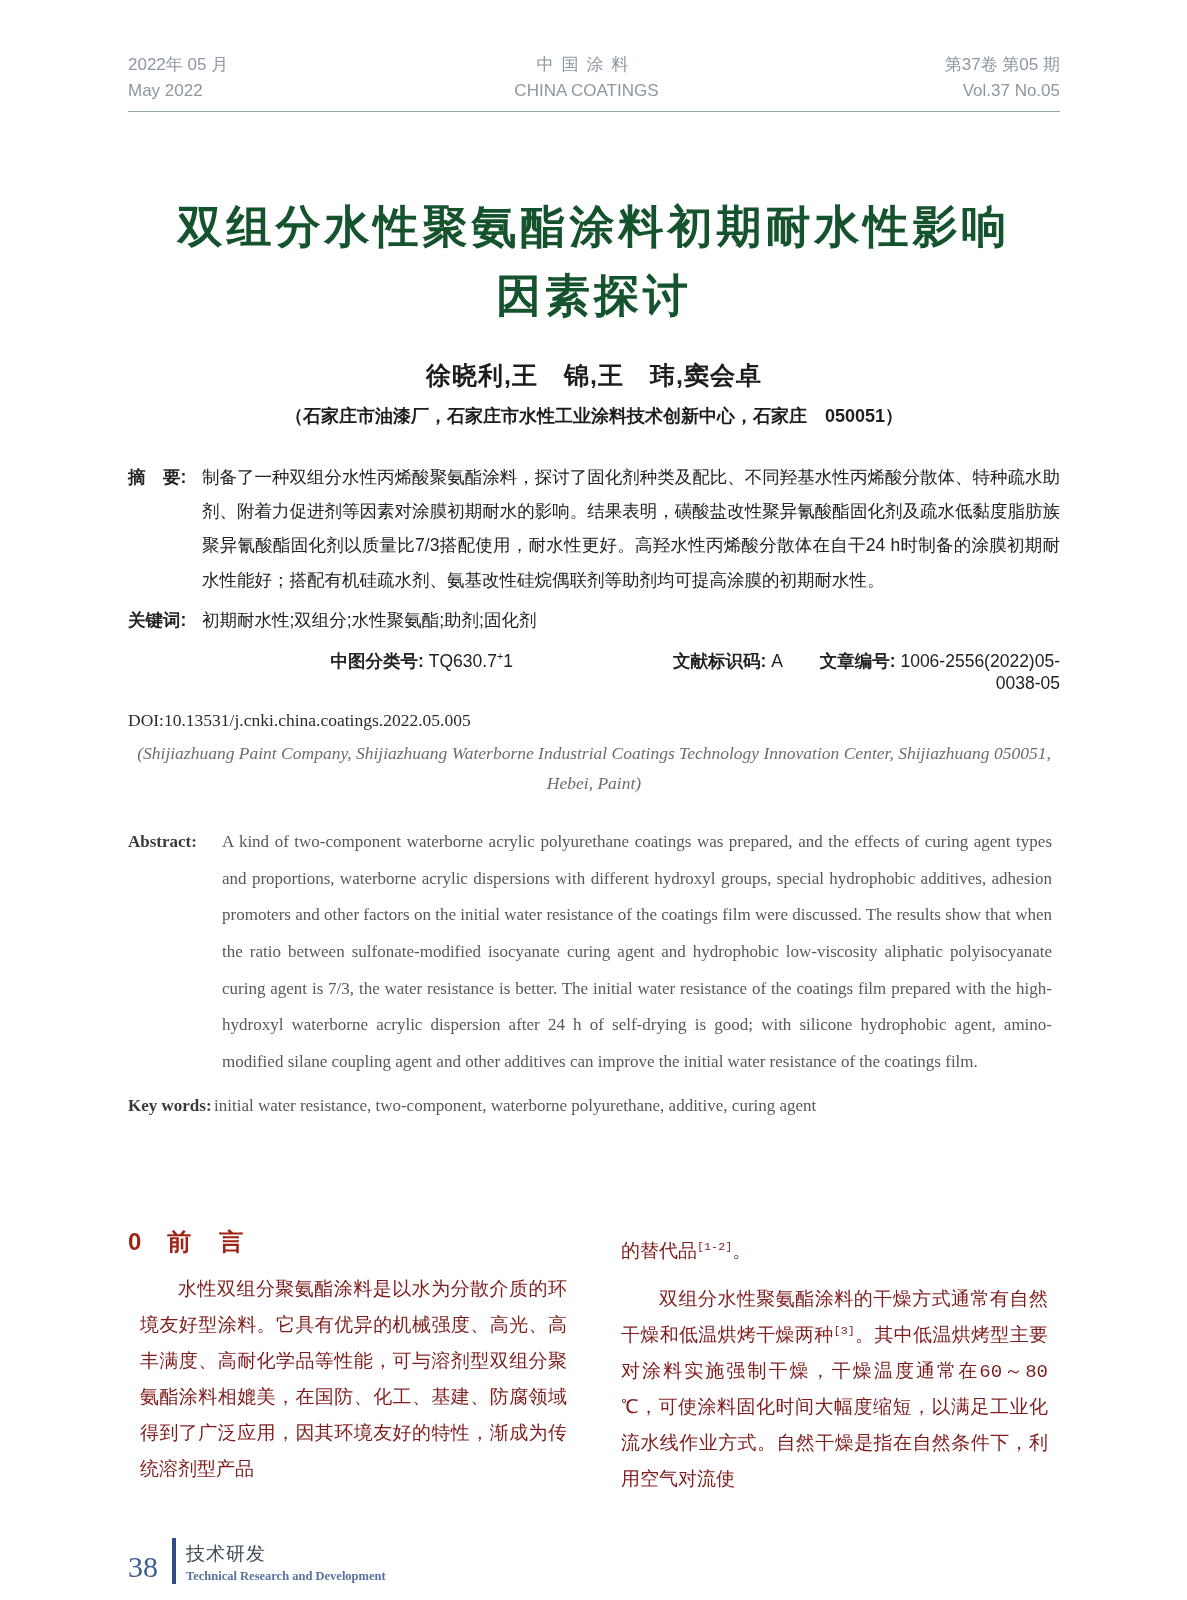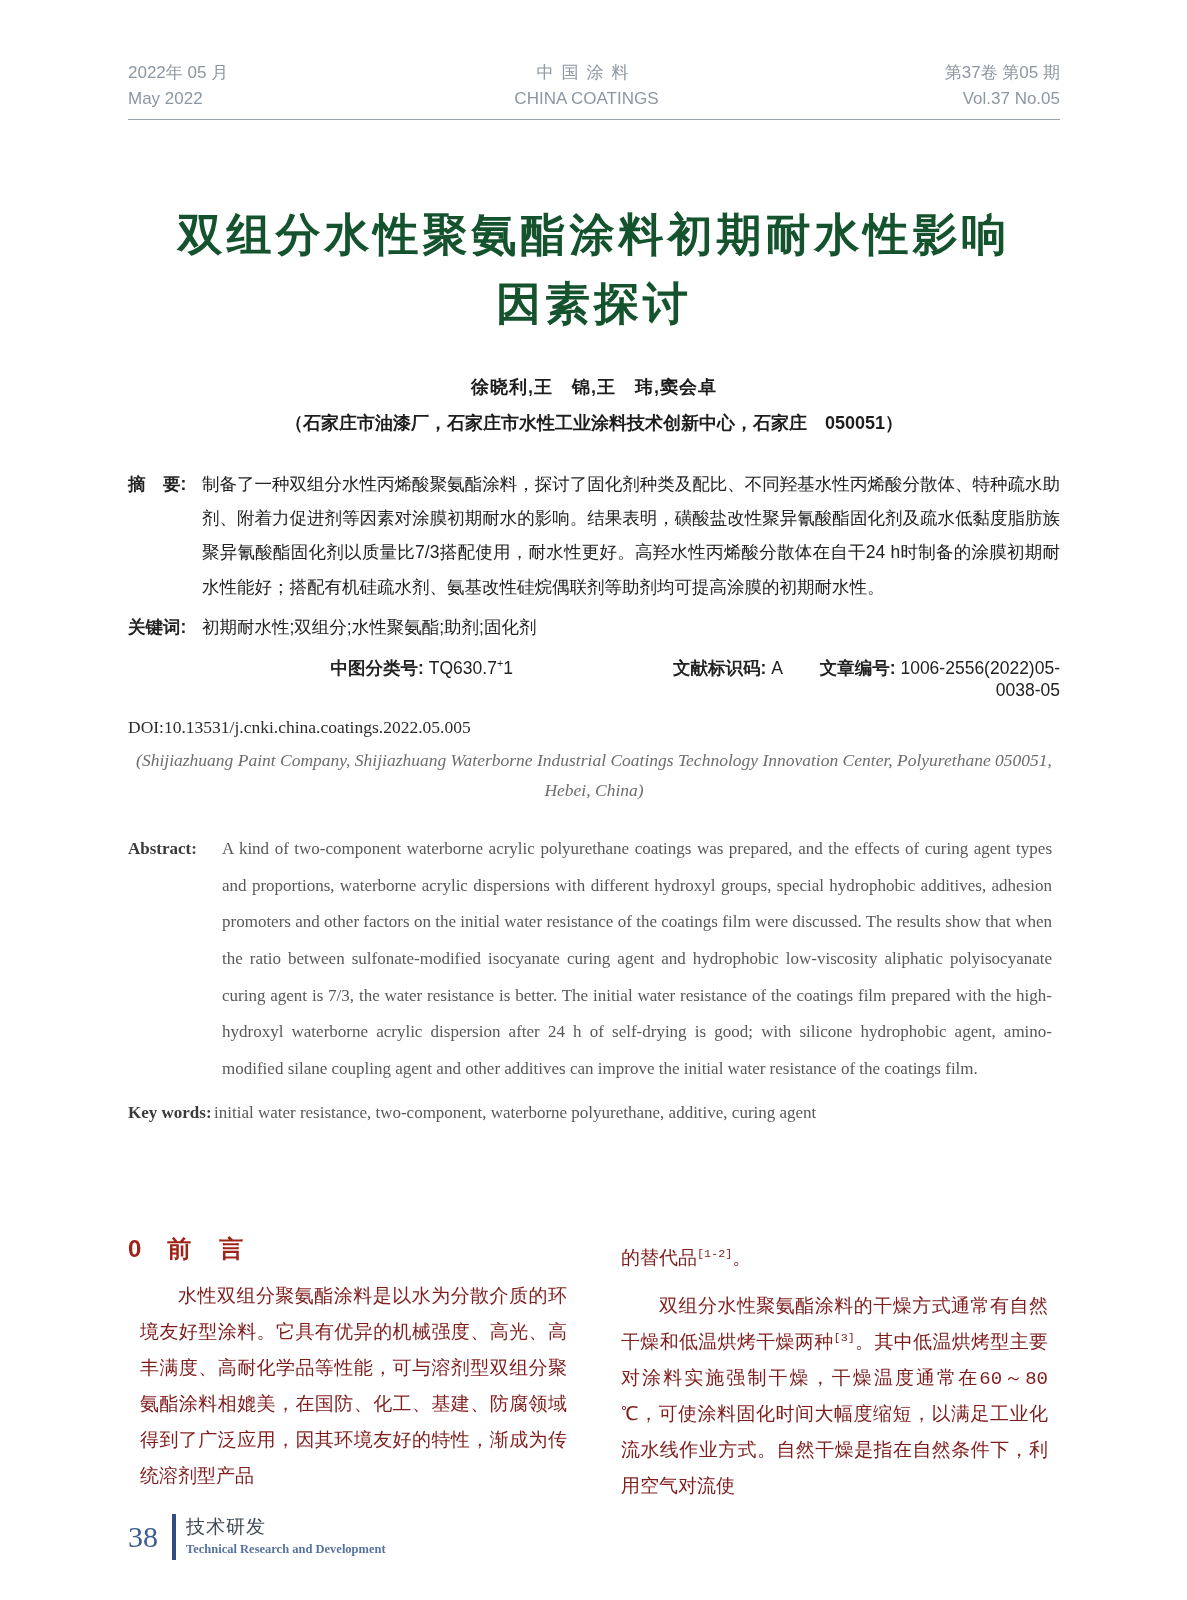--- a/index.html
+++ b/index.html
@@ -16,33 +16,33 @@
   }
   
   .j-header{
     display:flex;justify-content:space-between;align-items:flex-end;
     color:#8d97a1;font-size:17px;line-height:1.55;
     padding-bottom:6px;border-bottom:1.5px solid #9aa2aa;
   }
   .jh-left{text-align:left;}
   .jh-center{text-align:center;}
   .jh-center .zh{letter-spacing:8px;}
-  .jh-right{text-align:right;margin-top:8px;}
+  .jh-right{text-align:right;}
   
   .title-zh{
     margin:80px 0 0 0;
     text-align:center;
     font-size:45px;font-weight:bold;
     letter-spacing:4px;
     line-height:1.55;
     color:#14532d;
   }
   .authors-zh{
-    margin-top:36px;text-align:center;
-    font-size:18px;font-weight:600;color:#1d1d1d;letter-spacing:1px;
+    margin-top:28px;text-align:center;
+    font-size:25px;font-weight:600;color:#1d1d1d;letter-spacing:1px;
   }
   .affil-zh{
     margin-top:12px;text-align:center;
     font-size:18px;font-weight:600;color:#1d1d1d;
   }
   
   .hang{position:relative;text-align:justify;}
   .hang .hang-label{position:absolute;left:0;top:0;font-weight:bold;white-space:nowrap;}
   .abstract-zh{
     margin-top:32px;padding-left:74px;
@@ -110,22 +110,22 @@
   .sec-heading .txt{letter-spacing:2px;}
   .body-p{
     margin:12px;
     font-family:Liberation Mono, monospace;
     font-size:19px;line-height:1.9;color:#7f1d1d;
     text-align:justify;
   }
   .body-p.indent{text-indent:2em;}
   
   .page-footer{
-    position:absolute;left:128px;bottom:40px;
-    display:flex;align-items:flex-start;
+    position:absolute;left:128px;bottom:16px;
+    display:flex;align-items:flex-end;
   }
   .pf-num{
     font-family:"Liberation Serif",serif;
     font-size:30px;color:#3d5d92;
     margin-right:14px;margin-top:6px;
   }
   .pf-bar{
     width:4px;height:46px;background:#2e4d80;margin-right:10px;
   }
   .pf-text .zh{
@@ -185,21 +185,21 @@
     </div>
     <div class="m3">
       <span class="lbl">文章编号:</span>
       <span>1006-2556(2022)05-0038-05</span>
     </div>
   </div>
 
   <div class="doi">DOI:10.13531/j.cnki.china.coatings.2022.05.005</div>
 
 
-  <div class="affil-en">(Shijiazhuang Paint Company, Shijiazhuang Waterborne Industrial Coatings Technology Innovation Center, Polyurethane 050051, Hebei, China)</div>
+  <div class="affil-en">(Shijiazhuang Paint Company, Shijiazhuang Waterborne Industrial Coatings Technology Innovation Center, Shijiazhuang 050051, Hebei, Paint)</div>
 
   <div class="hang abstract-en">
     <span class="hang-label">Abstract:</span>
     <p>A kind of two-component waterborne acrylic polyurethane coatings was prepared, and the effects of curing agent types and proportions, waterborne acrylic dispersions with different hydroxyl groups, special hydrophobic additives, adhesion promoters and other factors on the initial water resistance of the coatings film were discussed. The results show that when the ratio between sulfonate-modified isocyanate curing agent and hydrophobic low-viscosity aliphatic polyisocyanate curing agent is 7/3, the water resistance is better. The initial water resistance of the coatings film prepared with the high-hydroxyl waterborne acrylic dispersion after 24 h of self-drying is good; with silicone hydrophobic agent, amino-modified silane coupling agent and other additives can improve the initial water resistance of the coatings film.</p>
   </div>
 
   <div class="hang keywords-en">
     <span class="hang-label">Key words:</span>
     <span>initial water resistance, two-component, waterborne polyurethane, additive, curing agent</span>
   </div>

